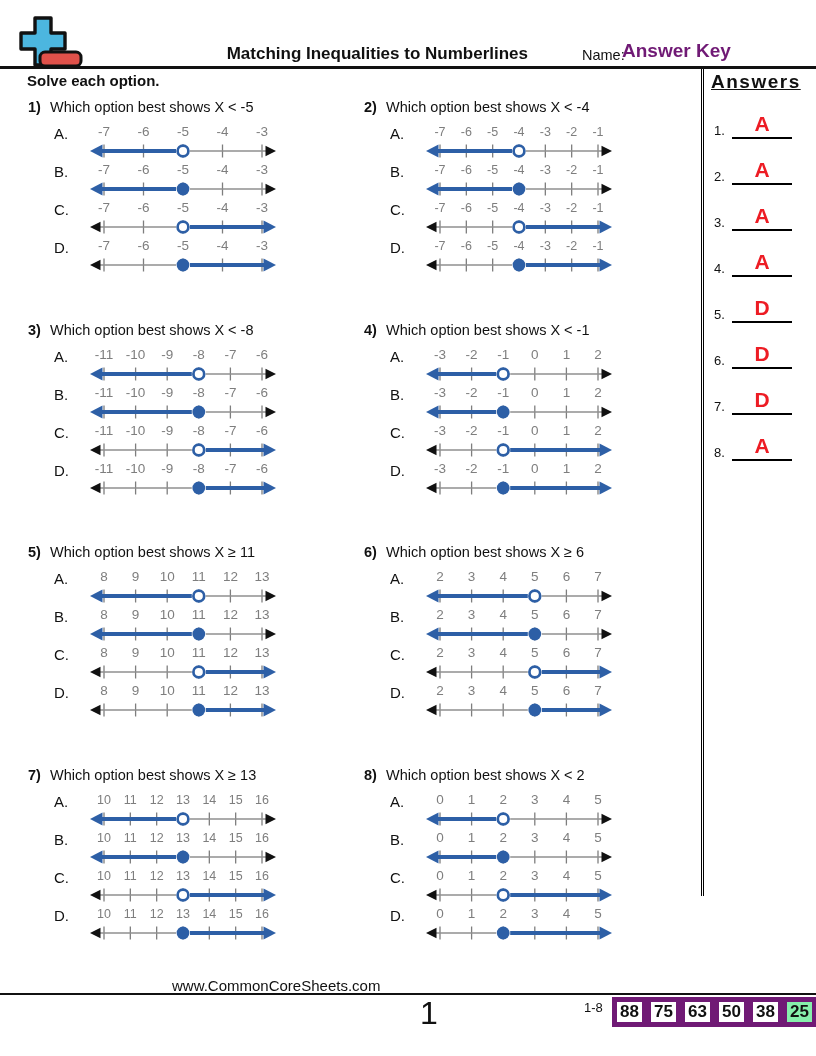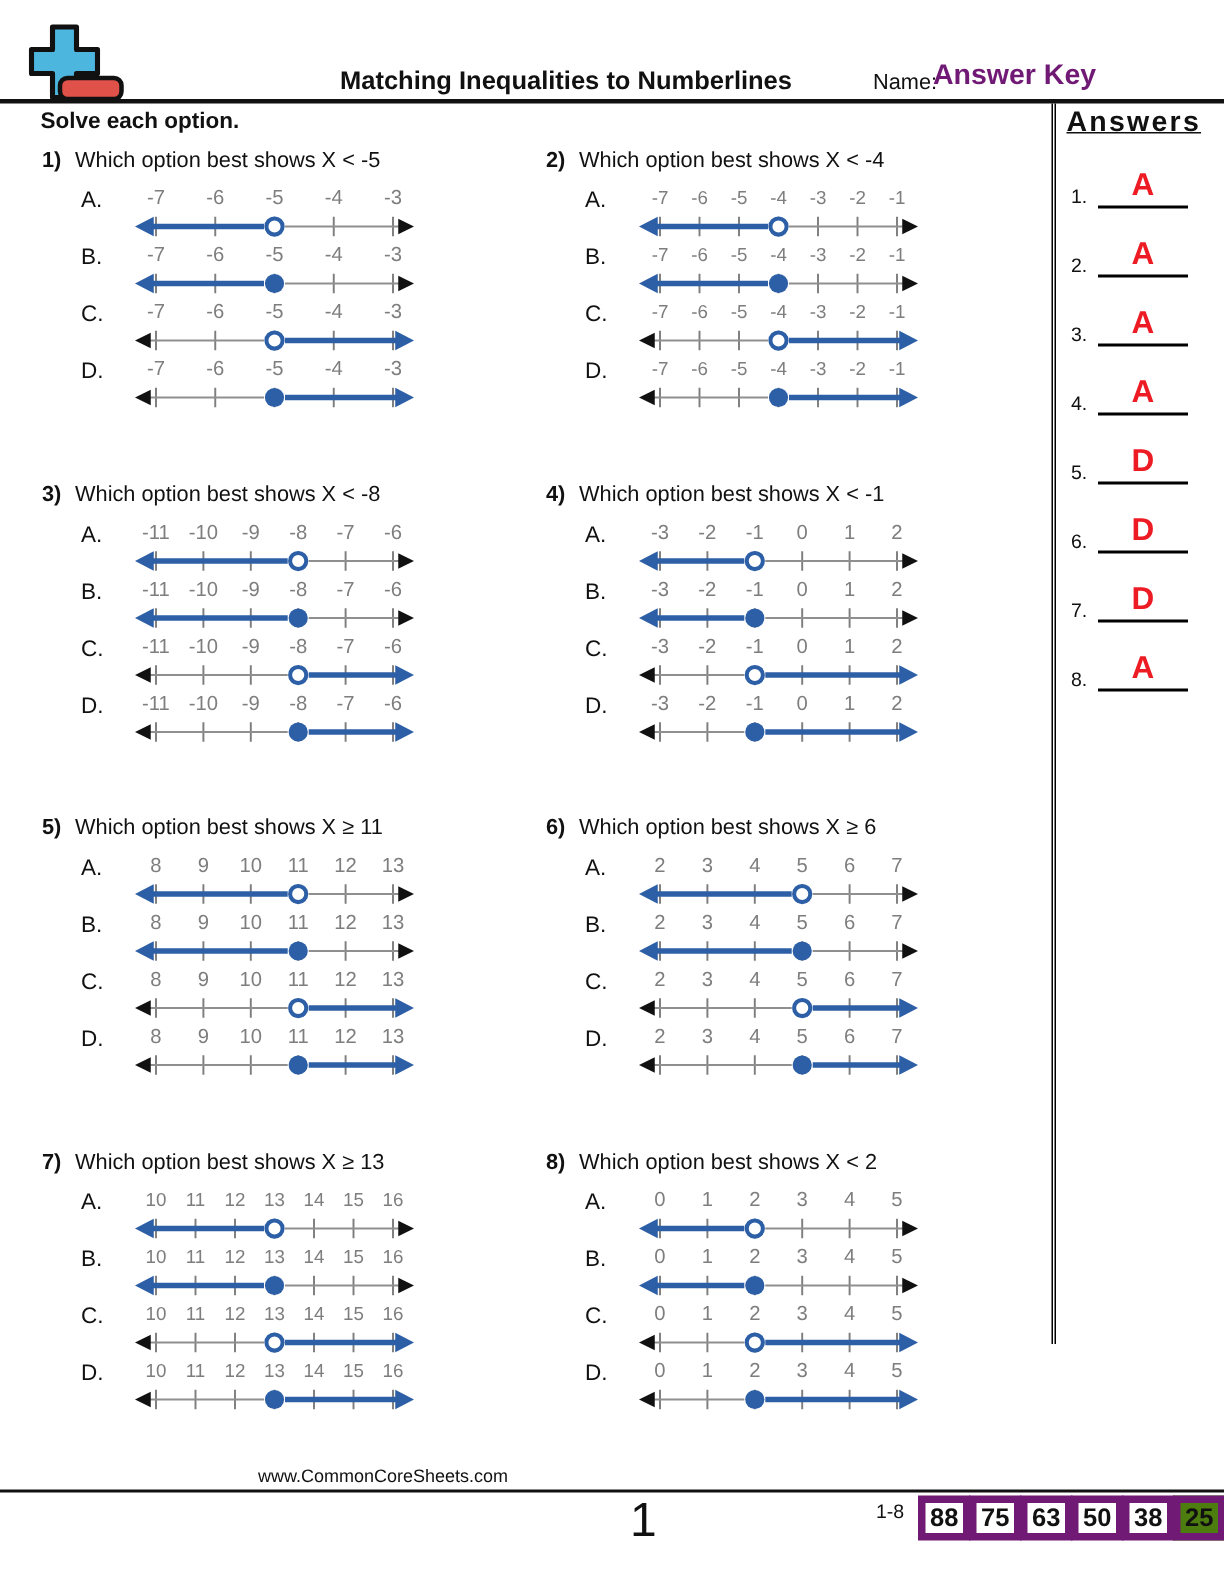--- a/index.html
+++ b/index.html
@@ -38,21 +38,21 @@
   .a-letter { font-weight:bold; font-size:21px; line-height:1; display:inline-block;
               padding-bottom:3px; }
 
   
   .footer-rule { position:absolute; left:0; top:993px; width:816px; height:2px; background:#111; }
   .math-badge { position:absolute; left:25px; top:997px; width:140px; height:34px;
                 background:#000; border-radius:10px; }
   .math-badge-inner { position:absolute; left:5px; right:5px; top:4px; bottom:4px;
                       background:#fff; border-radius:15px; display:flex; align-items:center;
                       justify-content:center; font-size:20px; font-weight:bold; }
-  .website { position:absolute; left:172px; top:977px; font-size:12px; }
+  .website { position:absolute; left:172px; top:977px; font-size:15px; }
   .page-num { position:absolute; left:420px; top:995px; font-size:32px; font-weight:300; }
   .score-label { position:absolute; left:584px; top:1000px; font-size:13px; }
   .score-table { position:absolute; left:612px; top:997px; display:flex; }
   .score-cell { width:25px; height:20px; border:5px solid #701a75; margin-left:-1px;
                 font-size:17px; display:flex; align-items:center; justify-content:center;font-weight:bold; }
   .score-cell:first-child { margin-left:0; }
 </style>
 </head>
 <body>
 
@@ -888,18 +888,18 @@
   <div class="footer-rule"></div>
   <div class="website">www.CommonCoreSheets.com</div>
   <div class="page-num">1</div>
   <div class="score-label">1-8</div>
   <div class="score-table" id="score-table">
       <div class="score-cell">88</div>
       <div class="score-cell">75</div>
       <div class="score-cell">63</div>
       <div class="score-cell">50</div>
       <div class="score-cell">38</div>
-      <div class="score-cell" style="background: #4d7c0f;">25</div>
+      <div class="score-cell" style="background: #86efac;">25</div>
       <div class="score-cell" style="background: rgb(204, 220, 238);">13</div>
       <div class="score-cell" style="background: rgb(204, 220, 238);">0</div>
     </div>
 
 </div>
 
 </body></html>

